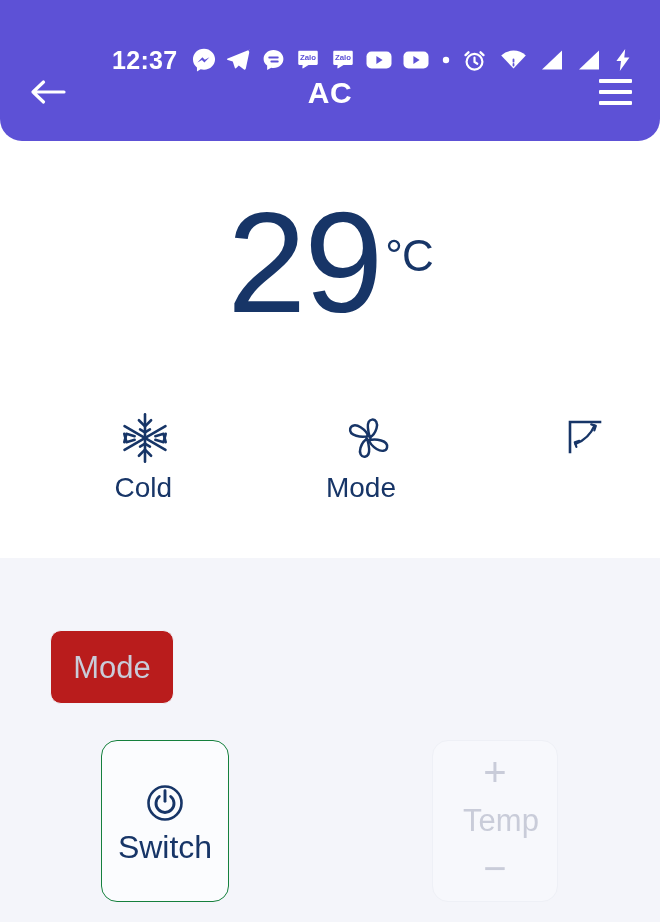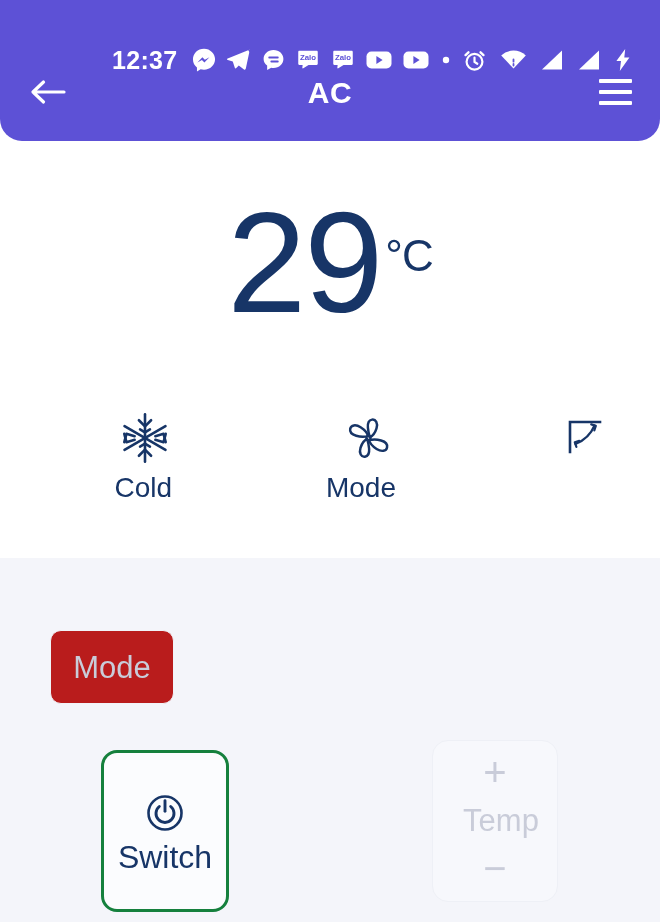--- a/index.html
+++ b/index.html
@@ -107,22 +107,22 @@
     cursor:pointer;
   }
   .sel-btn span{
     color:#c9ccd9; font-size:31px; line-height:1;
   }
   #btn-mode   { left:50px;  top:72px;  width:124px; height:74px; }
   #btn-speed  { left:270px; top:72px;  width:124px; height:74px; }
   #btn-hswing { left:486px; top:72px;  width:124px; height:74px; }
 
   #switch-button{
-    position:absolute; left:101px; top:192px; width:128px; height:162px;
-    background:#fbfcfe; border:3px solid #15803d; border-radius:16px;
+    position:absolute; left:101px; top:182px; width:128px; height:162px;
+    background:#fbfcfe; border:1px solid #15803d; border-radius:16px;
     display:flex; flex-direction:column; align-items:center;
     justify-content:center; gap:4px; cursor:pointer;
   }
   #switch-label{ color:#173567; font-size:32px; line-height:1; }
 
   #temp-stepper{
     position:absolute; left:432px; top:182px; width:126px; height:162px;
     background:#f7f8fc; border:1px solid #eef0f6; border-radius:16px;
     display:flex; flex-direction:column; align-items:center;
     justify-content:space-between; padding:14px 0 16px; cursor:pointer;

